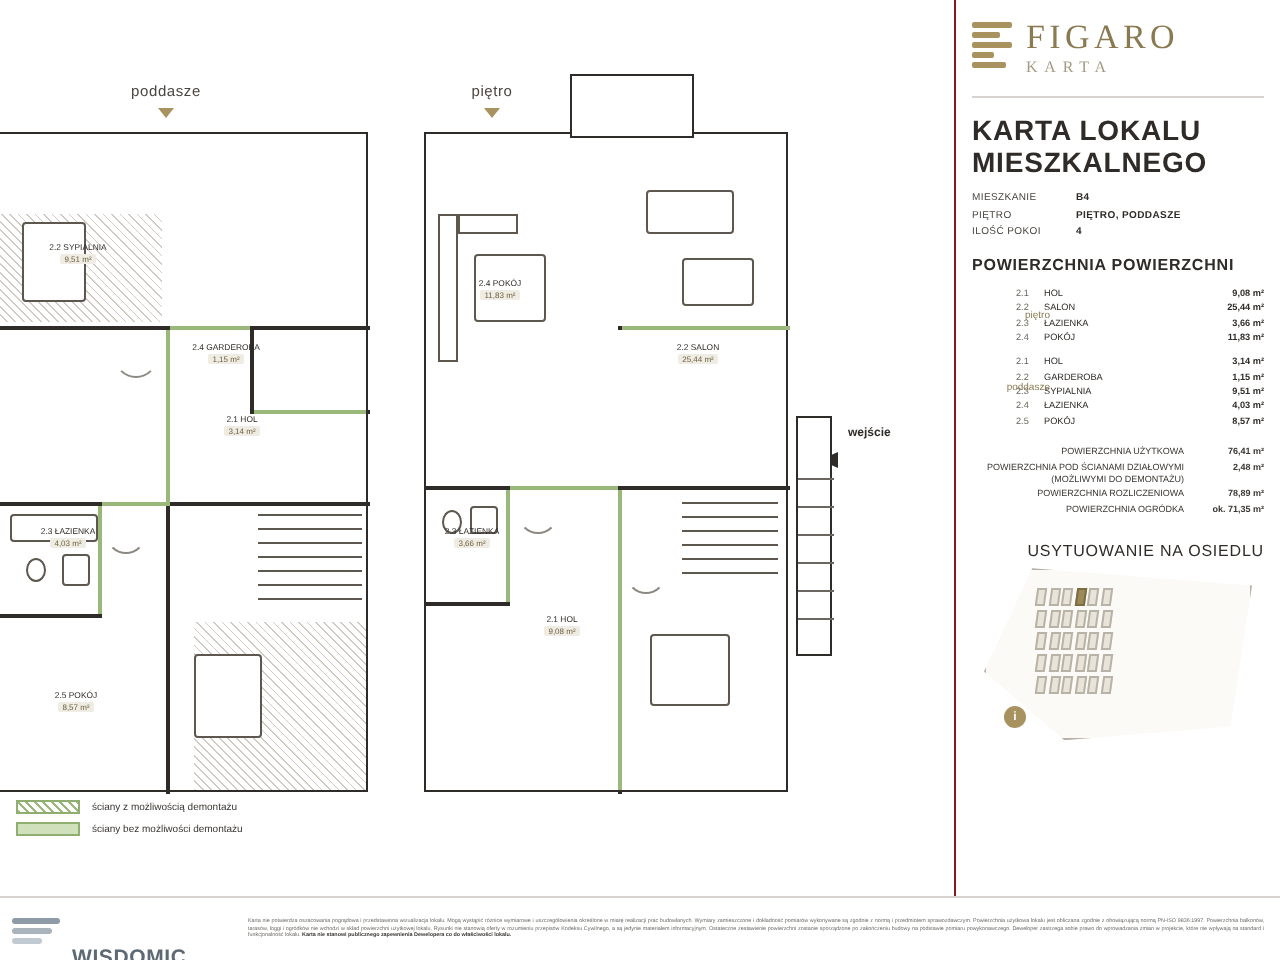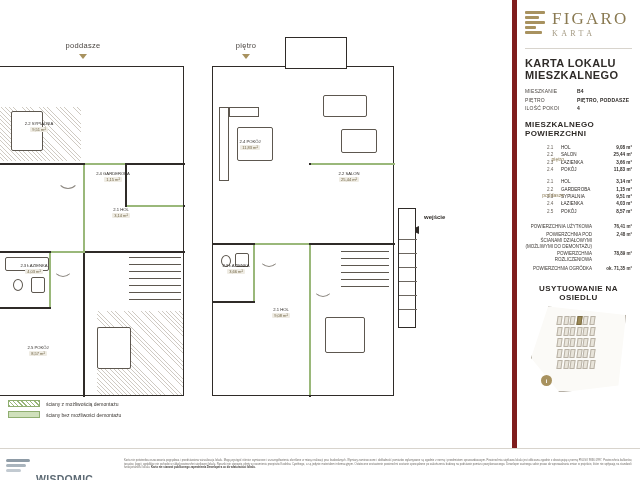--- a/index.html
+++ b/index.html
@@ -112,22 +112,22 @@
   .brand-mark span:nth-child(3){ top:12px; width:15px; background:#c2cad1;}
   .brand-name { font-size:10.5px; font-weight:bold; color:#5d6a74; letter-spacing:.3px;margin-top:28px;}
   .disclaimer {
     flex:1; font-size:2.7px; line-height:1.35; color:#6e6a65;
     padding:2px 8px 2px 4px; text-align:justify;
   }
   .disclaimer b { color:#3a3632; }
 
   
   .panel {
-    position:absolute; right:0; top:0; width:128px; height:448px;
-    border-left:5px solid #7f1d1d; background:#fff;
+    position:absolute; right:0; top:0; width:163px; height:448px;
+    border-left:1px solid #7f1d1d; background:#fff;
     padding:8px 8px 0 8px;
   }
   .logo { display:flex; align-items:flex-start; gap:5px; margin-top:2px;}
   .logo-mark { width:22px; height:24px; position:relative; flex:none;}
   .logo-mark i {
     position:absolute; left:0; background:#a8925f; height:2.6px; border-radius:1px;
   }
   .logo-mark i:nth-child(1){ top:1px; width:20px;}
   .logo-mark i:nth-child(2){ top:6px; width:14px;}
   .logo-mark i:nth-child(3){ top:11px; width:20px;}
@@ -137,21 +137,21 @@
     font-size:17px; letter-spacing:2.2px; color:#8a7a52; font-family:"Liberation Serif", serif;
     line-height:1;
   }
   .logo-text .l2 {
     font-size:8px; letter-spacing:3.4px; color:#a49a83; font-family:"Liberation Serif", serif;
     margin-top:2px;
   }
 
   .panel-divider { height:1px; background:#d8d4cd; margin:10px 0 8px; }
   .panel-title {
-    font-size:11px; font-weight:bold; letter-spacing:.4px; color:#2f2b28;
+    font-size:14px; font-weight:bold; letter-spacing:.4px; color:#2f2b28;
     margin-bottom:7px;
   }
   .kv { display:flex; font-size:5px; margin-bottom:2.5px; letter-spacing:.2px;}
   .kv .k { width:52px; color:#4a4540; }
   .kv .v { font-weight:bold; color:#2f2b28; }
 
   .section-title {
     font-size:8px; font-weight:bold; letter-spacing:.4px; color:#2f2b28;
     margin:9px 0 6px;
   }
@@ -172,22 +172,22 @@
 
   .totals { margin-top:9px; }
   .trow {
     display:flex; font-size:4.5px; line-height:1.5; margin-bottom:1.5px;
   }
   .trow .tl { flex:1; text-align:right; padding-right:6px; color:#3a3632;}
   .trow .tv { width:34px; text-align:right; font-weight:bold;}
   .trow.multi .tl { line-height:1.25; }
 
   .estate-title {
-    font-size:8px; font-weight:bold; letter-spacing:.4px; color:#2f2b28;
-    text-align:center; margin:12px 0 4px;
+    font-size:8px; font-weight:normal; letter-spacing:.4px; color:#2f2b28;
+    text-align:right; margin:12px 0 4px;
   }
   .estate {
     position:relative; height:86px; margin:0 6px;
   }
   .estate-outline {
     position:absolute; inset:0;
     border:0.8px solid #b6b0a6;
     clip-path: polygon(18% 0%, 100% 10%, 92% 92%, 30% 100%, 0% 60%);
     background:#fbfaf7;
   }
@@ -383,21 +383,21 @@
     </div>
     <div class="kv">
       <div class="k">PIĘTRO</div>
       <div class="v">PIĘTRO, PODDASZE</div>
     </div>
     <div class="kv">
       <div class="k">ILOŚĆ POKOI</div>
       <div class="v">4</div>
     </div>
 
-    <div class="section-title">MIESZKALNEGO POWIERZCHNI</div>
+    <div class="section-title">POWIERZCHNIA POWIERZCHNI</div>
 
     <div class="table-wrap">
       <div class="floor-tag" style="top:12px;">piętro</div>
       <div class="rows">
         <div class="row">
           <div class="num">2.1</div>
           <div class="nm">HOL</div>
           <div class="ar">9,08 m²</div>
         </div>
         <div class="row">

